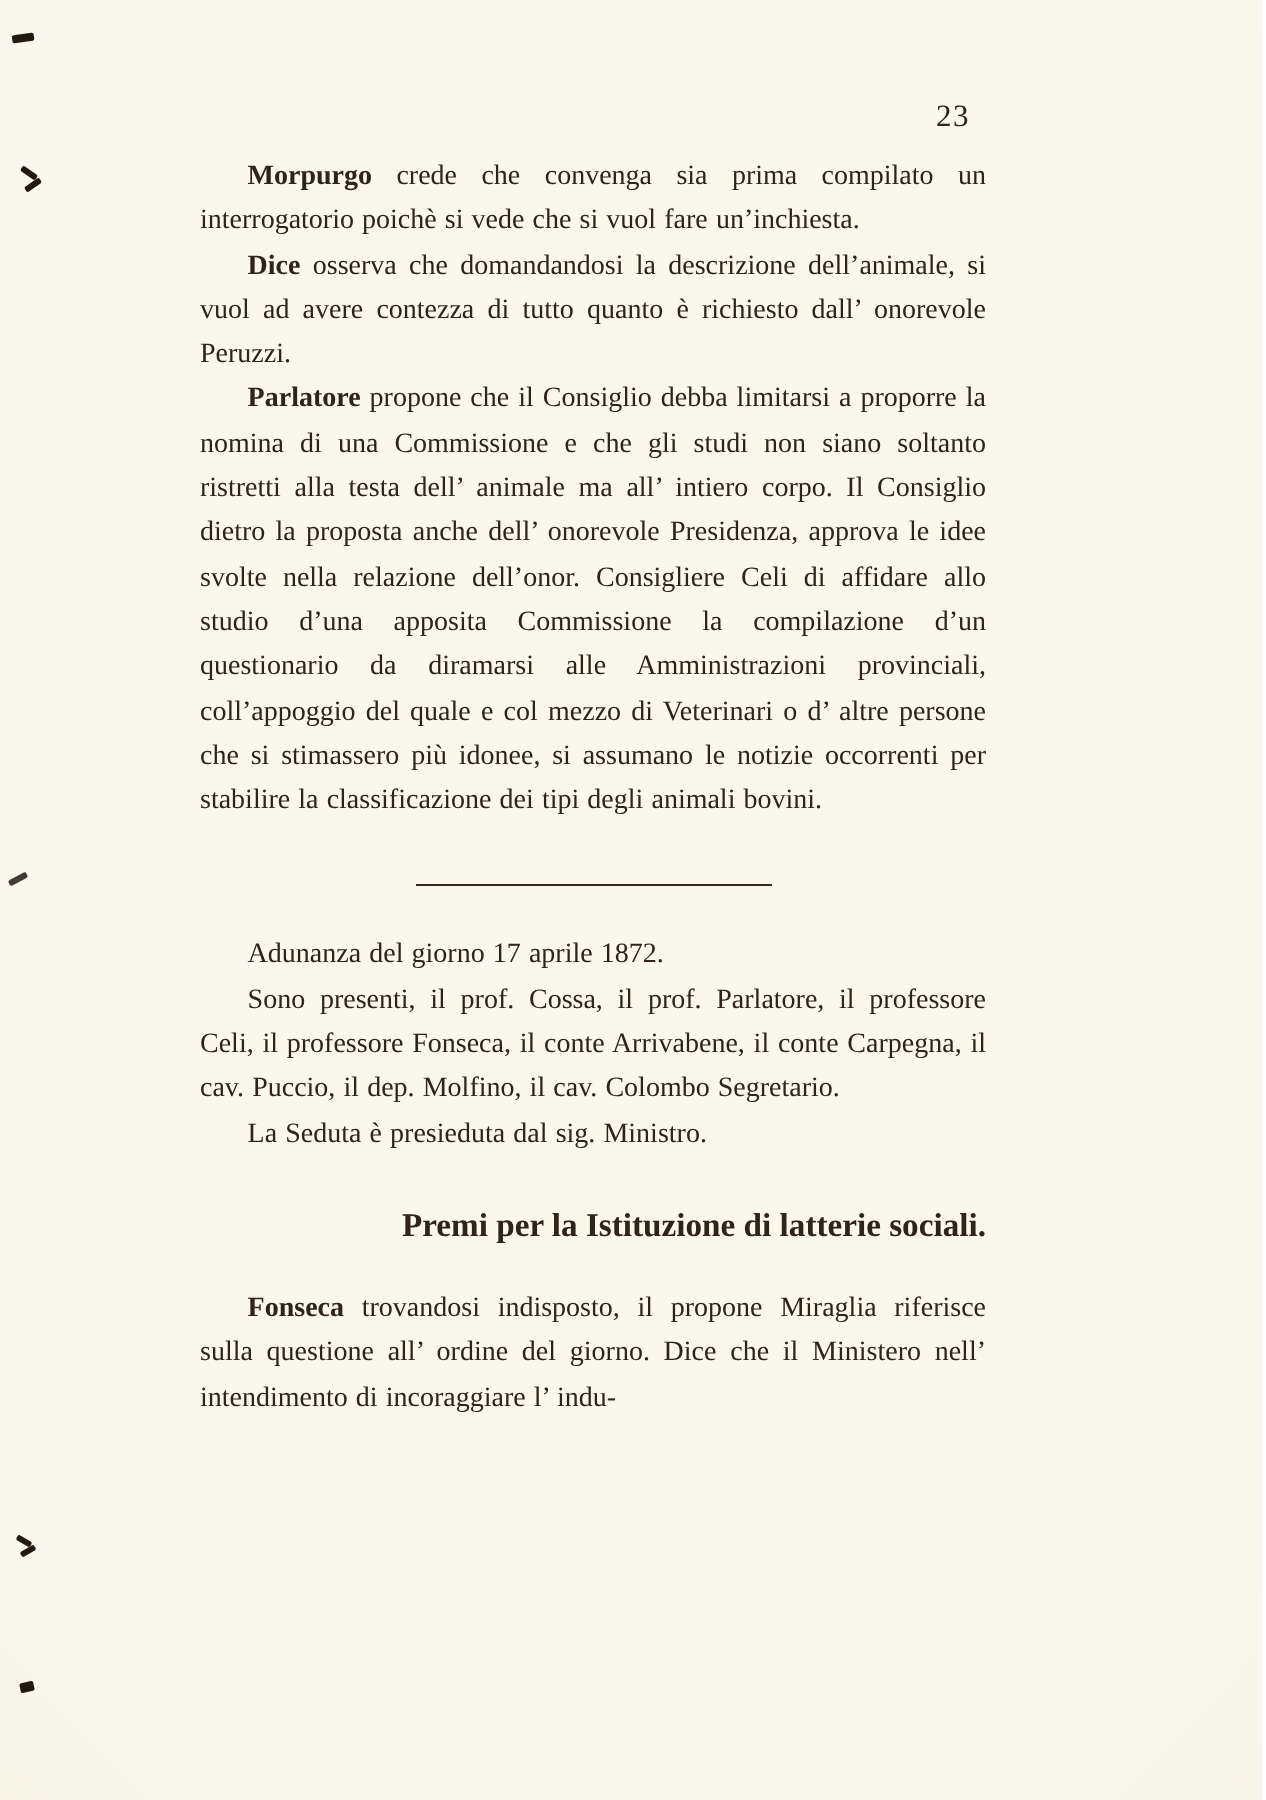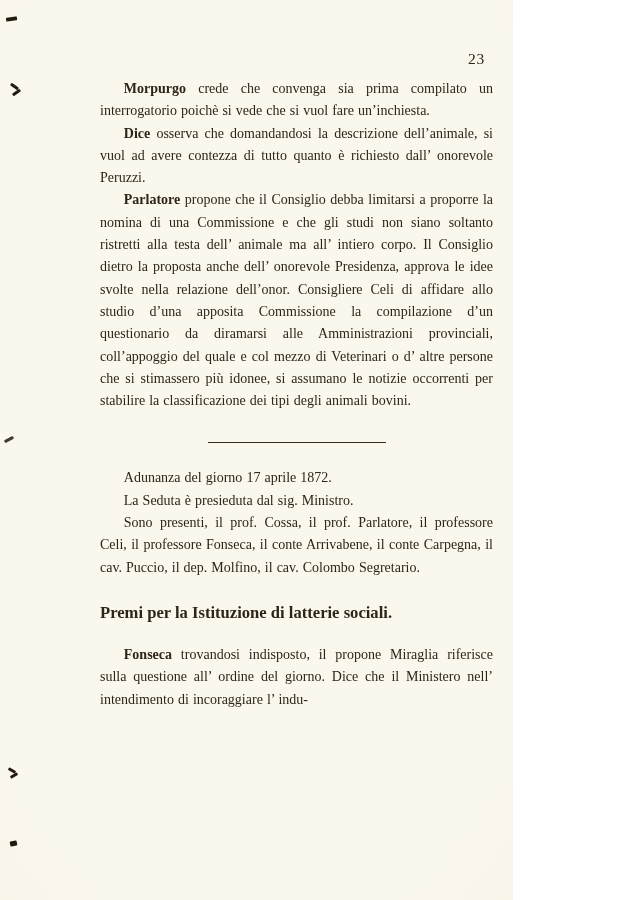--- a/index.html
+++ b/index.html
@@ -3,21 +3,21 @@
 <meta charset="utf-8">
 <style>
   * { box-sizing: border-box; }
   html, body { margin: 0; padding: 0; }
   body {
     width: 633px; height: 900px;
     font-family: "Liberation Serif", "DejaVu Serif", serif;
   }
   .page {
     position: relative;
-    width: 513px; height: 900px;
+    width: 631px; height: 900px;
     overflow: hidden;
     color: #2e2518;
     background: radial-gradient(130% 120% at 50% 45%,
                 #faf7ed 50%, #f4efe1 80%, #eae3d1 98%);
   }
   .text-block {
     position: absolute;
     left: 100px; top: 50px; width: 393px;
   }
   .page-number {
@@ -38,21 +38,21 @@
   p.para b { font-weight: bold; }
   .divider {
     width: 178px;
     height: 0;
     border-top: 1.6px solid #33291d;
     margin: 30px auto 24px auto;
   }
   .heading {
     font-size: 16.6px;
     font-weight: bold;
-    text-align: left;
+    text-align: right;
     margin: 24px 0 21px 0;
   }
   
   .ink { position: absolute; background: #22190f; border-radius: 1px; }
   .ink.m1 { left: 6px;  top: 17px;  width: 11px; height: 3.5px; transform: rotate(-8deg); }
   .ink.m2 { left: 10px; top: 85px;  width: 9px;  height: 3px;  transform: rotate(35deg); }
   .ink.m2b{ left: 12px; top: 91px;  width: 9px;  height: 3px;  transform: rotate(-35deg); }
   .ink.m3 { left: 4px;  top: 438px; width: 10px; height: 3px;  transform: rotate(-28deg); opacity: 0.85; }
   .ink.m4 { left: 8px;  top: 769px; width: 8px;  height: 3px;  transform: rotate(30deg); }
   .ink.m4b{ left: 10px; top: 774px; width: 8px;  height: 3px;  transform: rotate(-30deg); }
@@ -78,22 +78,22 @@
     <p class="para"><b>Morpurgo</b><span> crede che convenga sia prima compilato un interrogatorio poichè si vede che si vuol fare un’inchiesta.</span></p>
 
     <p class="para"><b>Dice</b><span> osserva che domandandosi la descrizione dell’animale, si vuol ad avere contezza di tutto quanto è richiesto dall’ onorevole Peruzzi.</span></p>
 
     <p class="para"><b>Parlatore</b><span> propone che il Consiglio debba limitarsi a proporre la nomina di una Commissione e che gli studi non siano soltanto ristretti alla testa dell’ animale ma all’ intiero corpo. Il Consiglio dietro la proposta anche dell’ onorevole Presidenza, approva le idee svolte nella relazione dell’onor. Consigliere Celi di affidare allo studio d’una apposita Commissione la compilazione d’un questionario da diramarsi alle Amministrazioni provinciali, coll’appoggio del quale e col mezzo di Veterinari o d’ altre persone che si stimassero più idonee, si assumano le notizie occorrenti per stabilire la classificazione dei tipi degli animali bovini.</span></p>
 
     <div class="divider"></div>
 
     <p class="para"><span>Adunanza del giorno 17 aprile 1872.</span></p>
 
+    <p class="para"><span>Sono presenti, il prof. Cossa, il prof. Parlatore, il professore Celi, il professore Fonseca, il conte Arrivabene, il conte Carpegna, il cav. Puccio, il dep. Molfino, il cav. Colombo Segretario.</span></p>
+
     <p class="para"><span>La Seduta è presieduta dal sig. Ministro.</span></p>
-
-    <p class="para"><span>Sono presenti, il prof. Cossa, il prof. Parlatore, il professore Celi, il professore Fonseca, il conte Arrivabene, il conte Carpegna, il cav. Puccio, il dep. Molfino, il cav. Colombo Segretario.</span></p>
 
     <h3 class="heading">Premi per la Istituzione di latterie sociali.</h3>
 
     <p class="para"><b>Fonseca</b><span> trovandosi indisposto, il propone Miraglia riferisce sulla questione all’ ordine del giorno. Dice che il Ministero nell’ intendimento di incoraggiare l’ indu-</span></p>
 
   </div>
 </div>
 
 </body></html>

